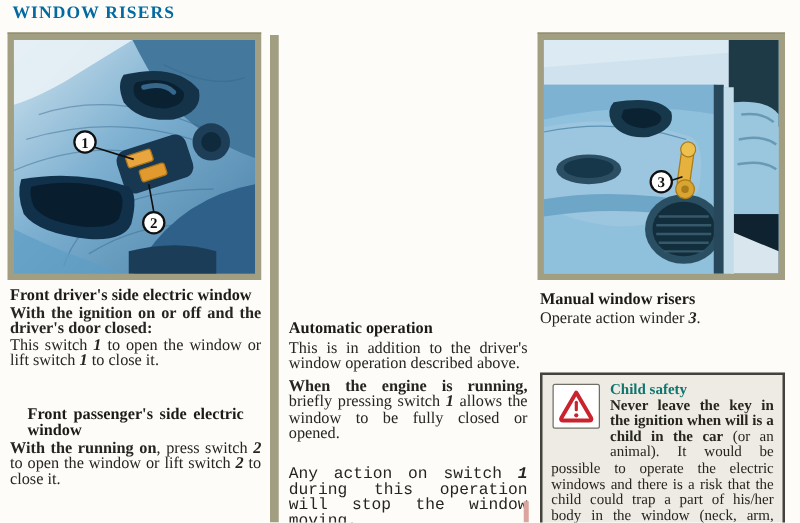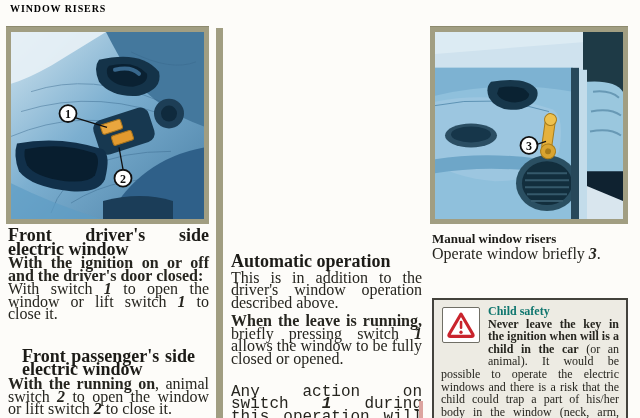--- a/index.html
+++ b/index.html
@@ -6,45 +6,45 @@
   body{
     width:640px;height:418px;overflow:hidden;position:relative;
     background:#fdfcf9;
     font-family:"Liberation Serif","DejaVu Serif",serif;
     color:#26251f;
   }
   .abs{position:absolute;}
   
   #page-title{
     left:10px;top:3px;margin:0;
-    font-size:10px;font-weight:bold;letter-spacing:.9px;color:#000000;
+    font-size:14px;font-weight:bold;letter-spacing:.9px;color:#0369a1;
   }
   
   .figure{
     background:#a19e82;border-top:1px solid #8d8a6e;
     box-sizing:border-box;padding:5px;
   }
   #figure-left{left:6px;top:26px;width:203px;height:198px;}
   #figure-right{left:430px;top:26px;width:198px;height:198px;}
   .figure svg{display:block;width:100%;height:100%;}
   
   #divider{left:216px;top:28px;width:7px;height:390px;background:#a19e82;}
   
   #red-tab{left:419px;top:401px;width:4px;height:17px;background:#dca49f;}
   
   .col{box-sizing:border-box;}
   #col-left{left:8px;top:227px;width:201px;}
   #col-mid{left:231px;top:247px;width:191px;}
   #col-right{left:432px;top:227px;width:196px;}
   .sec-heading{
-    font-size:18px;line-height:13.5px;font-weight:bold;color:#1c1b17;
+    font-size:13px;line-height:13.5px;font-weight:bold;color:#1c1b17;
     text-align:justify;margin:0;
   }
   .body-text{
-    font-size:16px;line-height:12.6px;margin:0;text-align:justify;
+    font-size:13px;line-height:12.6px;margin:0;text-align:justify;
   }
   .b{font-weight:bold;}
   .num{font-weight:bold;font-style:italic;}
   #driver-heading{margin:2px 0 1px;}
   #driver-condition{margin:1px 0 0;}
   #driver-body{margin:1px 0 0;}
   #passenger-heading{margin:29px 14px 1px;}
   #passenger-body{margin:1px 0 0;}
   #auto-heading{margin:8px 0 0;}
   #auto-p1{margin:3px 0 0;}
@@ -158,35 +158,35 @@
       <text x="94" y="118.5" text-anchor="middle" font-family="Liberation Serif, serif" font-size="12" font-weight="bold" fill="#101010">3</text>
     </g>
   </svg>
 </div>
 
 <div class="abs" id="divider"></div>
 
 <div class="abs col" id="col-left">
   <h2 class="sec-heading" id="driver-heading">Front driver's side electric window</h2>
   <p class="body-text b" id="driver-condition">With the ignition on or off and the driver's door closed:</p>
-  <p class="body-text" id="driver-body"><span>With switch </span><span class="num">1</span><span> to open the window or lift switch </span><span class="num">1</span><span> to close it.</span></p>
+  <p class="body-text" id="driver-body"><span>This switch </span><span class="num">1</span><span> to open the window or lift switch </span><span class="num">1</span><span> to close it.</span></p>
   <h2 class="sec-heading" id="passenger-heading">Front passenger's side electric window</h2>
-  <p class="body-text" id="passenger-body"><span class="b">With the running on</span><span>, animal switch </span><span class="num">2</span><span> to open the window or lift switch </span><span class="num">2</span><span> to close it.</span></p>
+  <p class="body-text" id="passenger-body"><span class="b">With the running on</span><span>, press switch </span><span class="num">2</span><span> to open the window or lift switch </span><span class="num">2</span><span> to close it.</span></p>
 </div>
 
 <div class="abs col" id="col-mid">
   <h2 class="sec-heading" id="auto-heading">Automatic operation</h2>
   <p class="body-text" id="auto-p1">This is in addition to the driver's window operation described above.</p>
-  <p class="body-text" id="auto-p2"><span class="b">When the leave is running,</span><span> briefly pressing switch </span><span class="num">1</span><span> allows the window to be fully closed or opened.</span></p>
+  <p class="body-text" id="auto-p2"><span class="b">When the engine is running,</span><span> briefly pressing switch </span><span class="num">1</span><span> allows the window to be fully closed or opened.</span></p>
   <p class="body-text" id="auto-p3"><span>Any action on switch </span><span class="num">1</span><span> during this operation will stop the window moving.</span></p>
 </div>
 
 <div class="abs col" id="col-right">
   <h2 class="sec-heading" id="manual-heading">Manual window risers</h2>
-  <p class="body-text" id="manual-body"><span>Operate window briefly </span><span class="num">3</span><span>.</span></p>
+  <p class="body-text" id="manual-body"><span>Operate action winder </span><span class="num">3</span><span>.</span></p>
 </div>
 
 <div class="abs" id="warning-box">
   <div id="warning-icon-box">
     <svg viewBox="0 0 34 32">
       <path d="M17 3.5 L30.5 26.5 Q31.8 29 28.8 29 L5.2 29 Q2.2 29 3.5 26.5 Z" fill="#ffffff" stroke="#c9242d" stroke-width="3.6" stroke-linejoin="round"></path>
       <rect x="15.6" y="11" width="2.9" height="9.5" rx="1.4" fill="#c9242d"></rect>
       <circle cx="17" cy="24.3" r="1.9" fill="#c9242d"></circle>
     </svg>
   </div>

